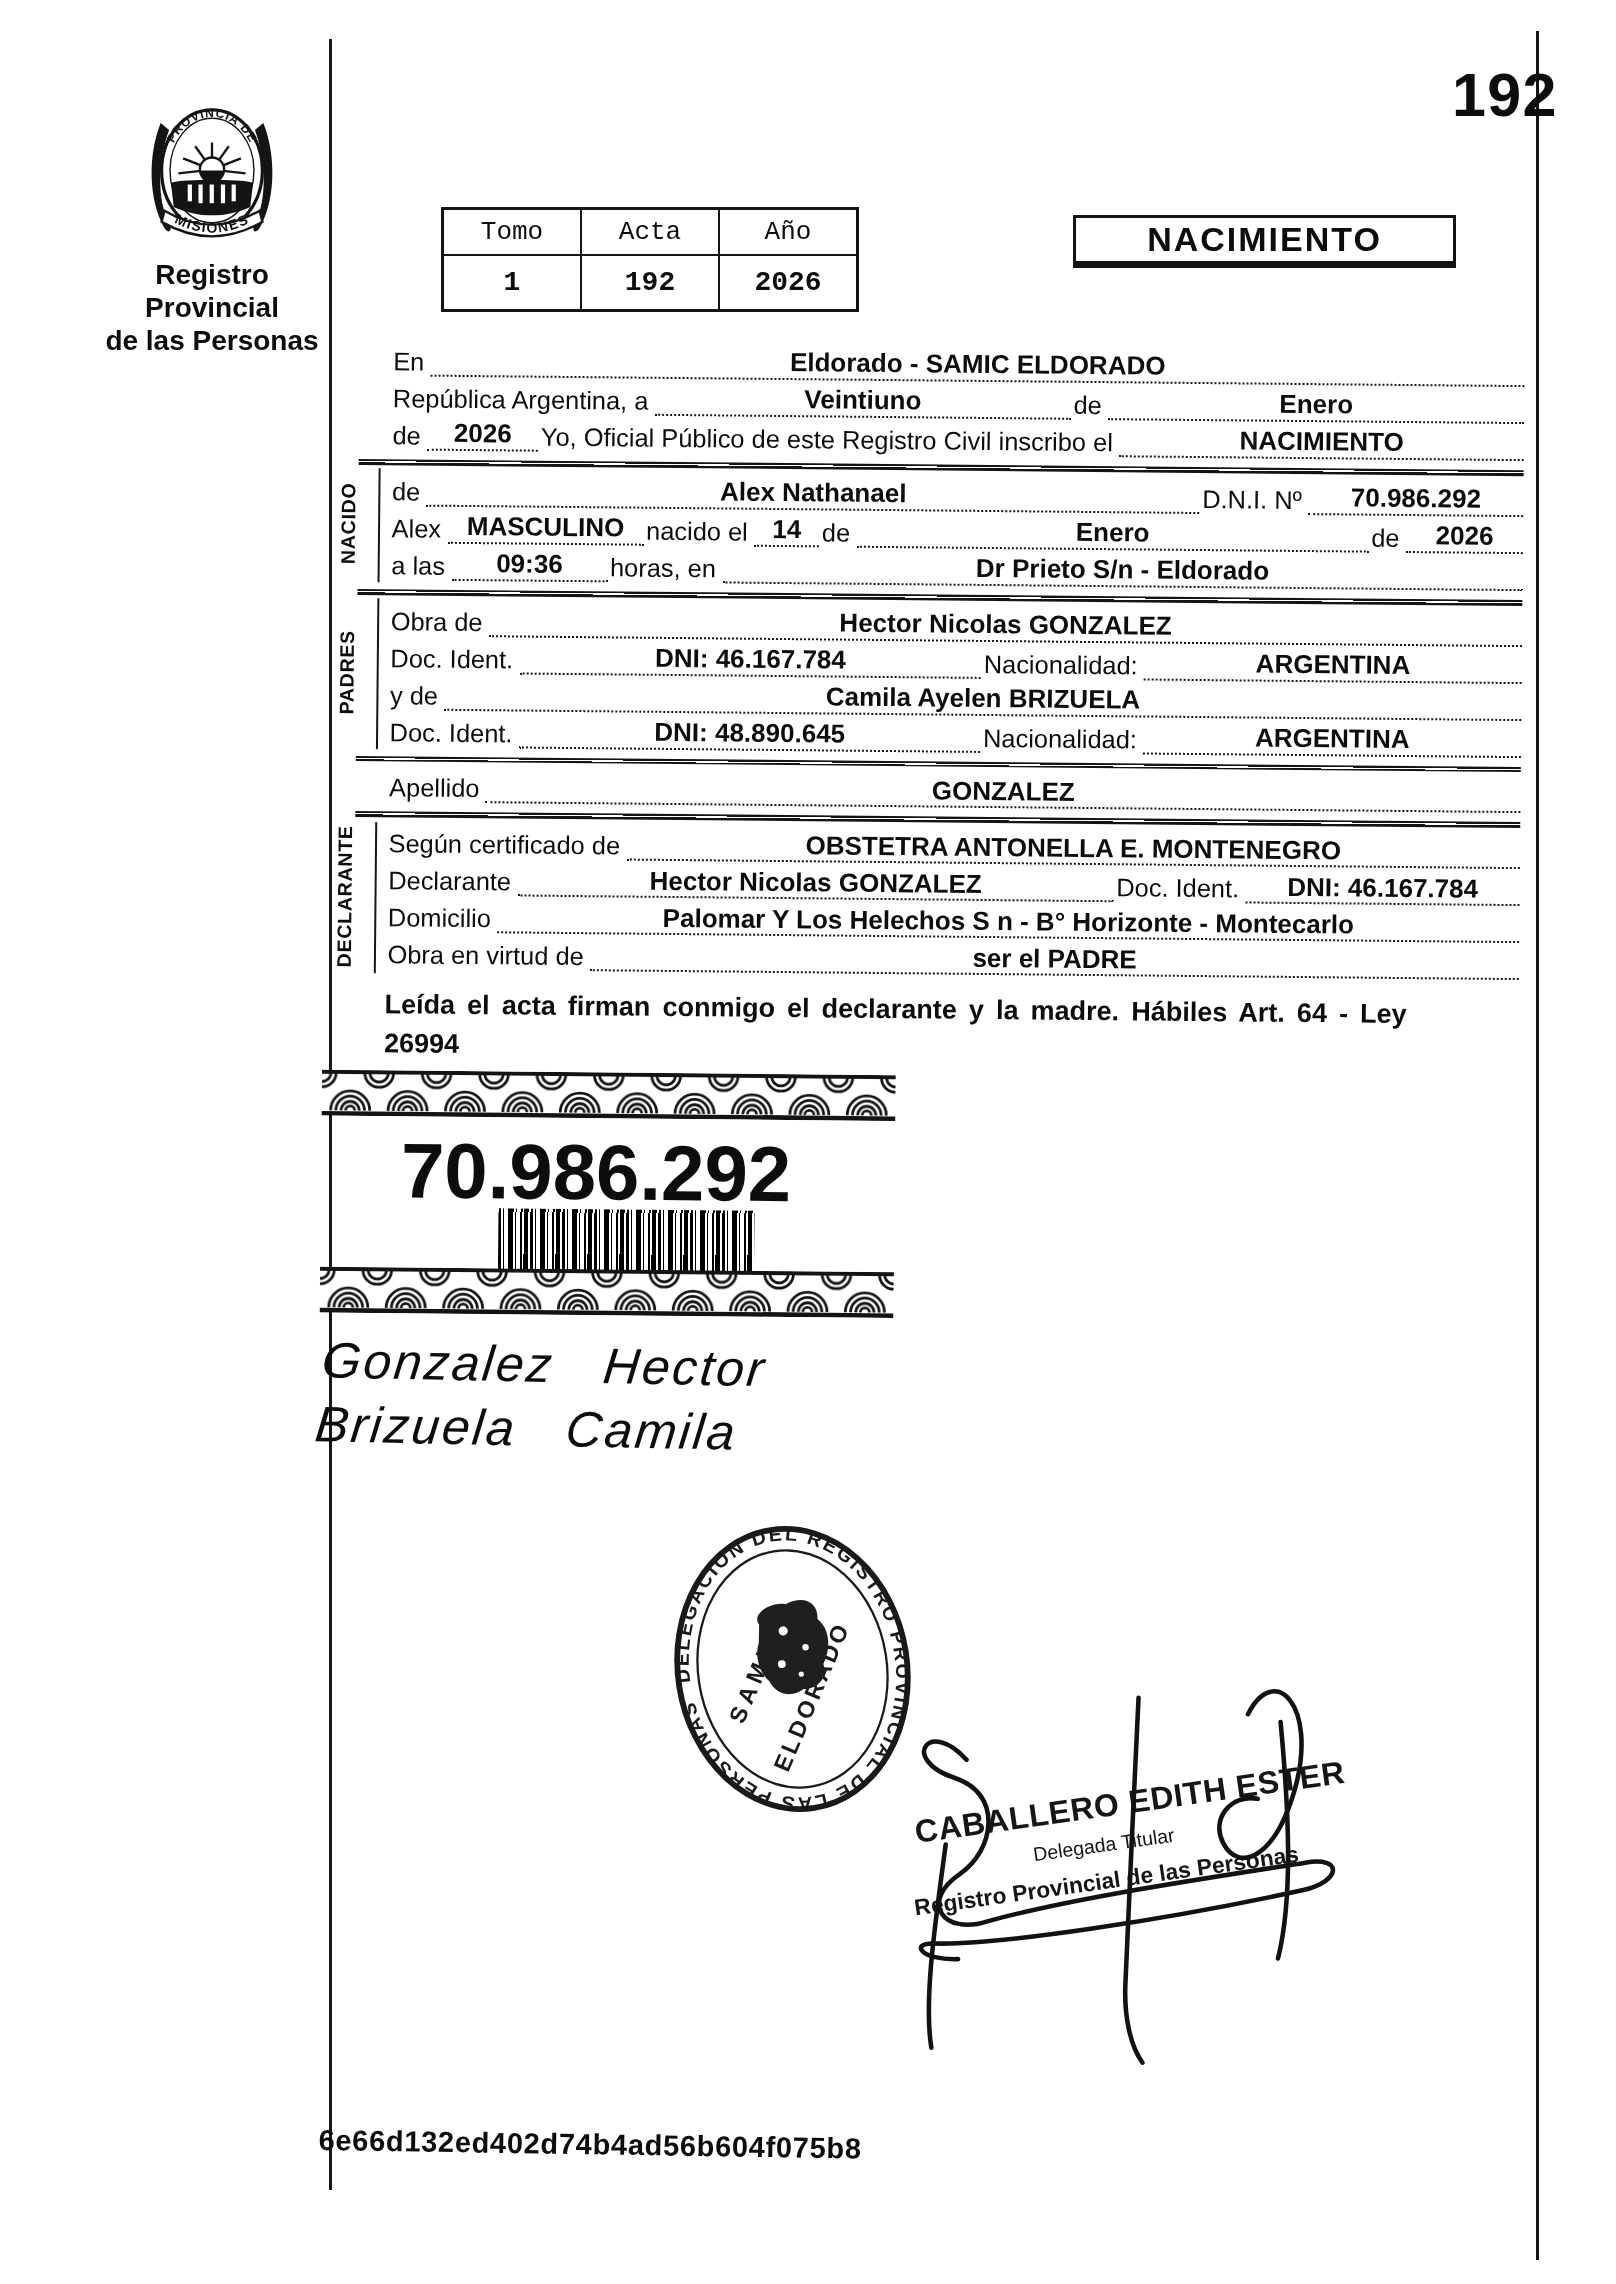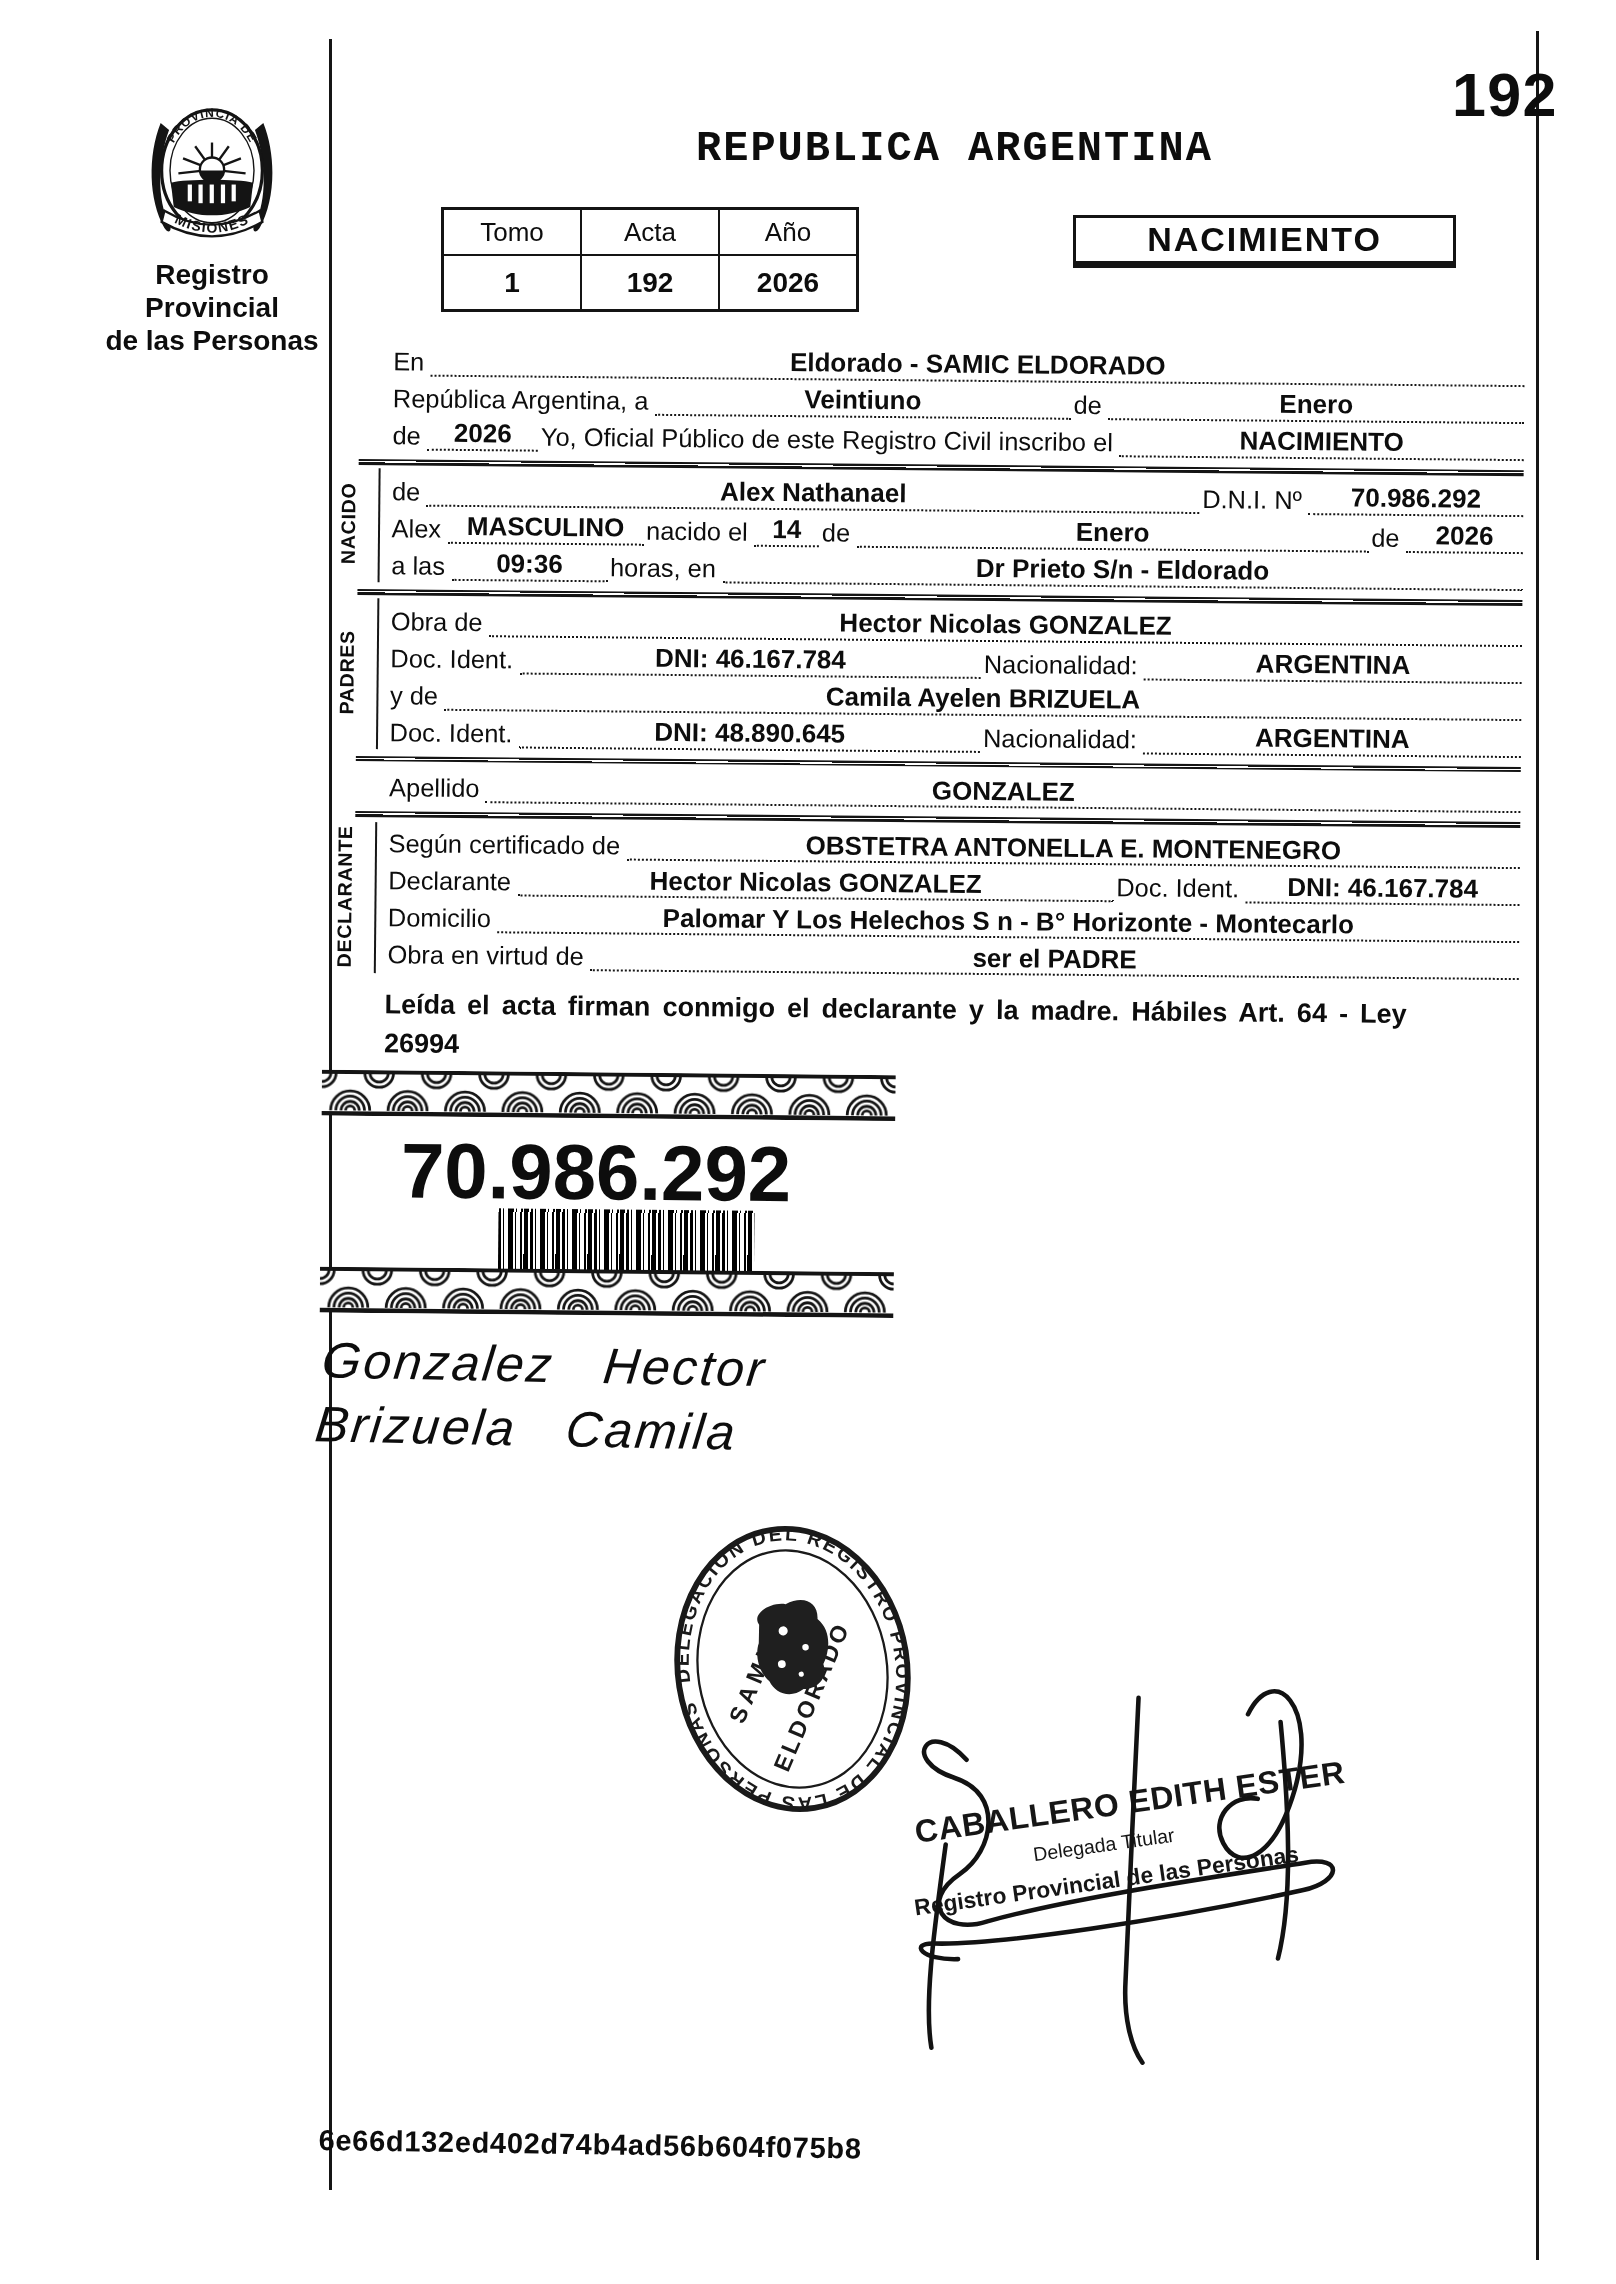--- a/index.html
+++ b/index.html
@@ -12,21 +12,21 @@
   #vrule-right{left:1536px;top:31px;height:2229px;}
 
   #page-number{position:absolute;left:1452px;top:60px;font-size:61px;font-weight:700;letter-spacing:1.3px;}
 
   #logo{position:absolute;left:98px;top:90px;width:228px;text-align:center;}
   #logo .caption{font-size:28px;font-weight:700;line-height:1.18;margin-top:3.9px;}
 
   #doc-title{position:absolute;left:696px;top:125px;font-family:"Liberation Mono",monospace;
              font-weight:700;font-size:42px;letter-spacing:2px;white-space:nowrap;}
 
-  #record-table{position:absolute;left:441px;top:207px;border-collapse:collapse;}
+  #record-table{position:absolute;left:441px;top:207px;border-collapse:collapse;font-family:Liberation Mono, monospace;}
   #record-table td{border:2.6px solid #141414;width:134px;text-align:center;}
   #record-table{border:3.9px solid #141414;}
   #record-table tr.hd td{height:42px;font-size:26px;font-weight:400;}
   #record-table tr.vl td{height:51px;font-size:28px;font-weight:700;}
 
   #acta-box{position:absolute;left:1073px;top:215px;width:377px;height:43px;
             border:3.9px solid #141414;border-bottom-width:7.2px;display:flex;align-items:center;justify-content:center;
             font-size:34px;font-weight:700;letter-spacing:2px;}
 
   
@@ -134,21 +134,20 @@
       </g>
       <path d="M48,258 Q150,318 252,258 L258,282 Q150,344 42,282 Z" fill="#ffffff" stroke="#141414" stroke-width="5"></path>
       <text font-size="30" font-weight="bold" letter-spacing="3" fill="#141414">
         <textPath href="#sealBannerText" startOffset="50%" text-anchor="middle">MISIONES</textPath>
       </text>
     </svg>
     <div class="caption">Registro Provincial</div>
     <div class="caption" style="margin-top:0;">de las Personas</div>
   </div>
 
-  <div id="doc-title">REPUBLICA ARGENTINA</div>
 
   <table id="record-table">
     <tbody>
         <tr class="hd">
       <td>Tomo</td>
       <td>Acta</td>
       <td>Año</td>
     </tr>
     <tr class="vl">
       <td>1</td>

